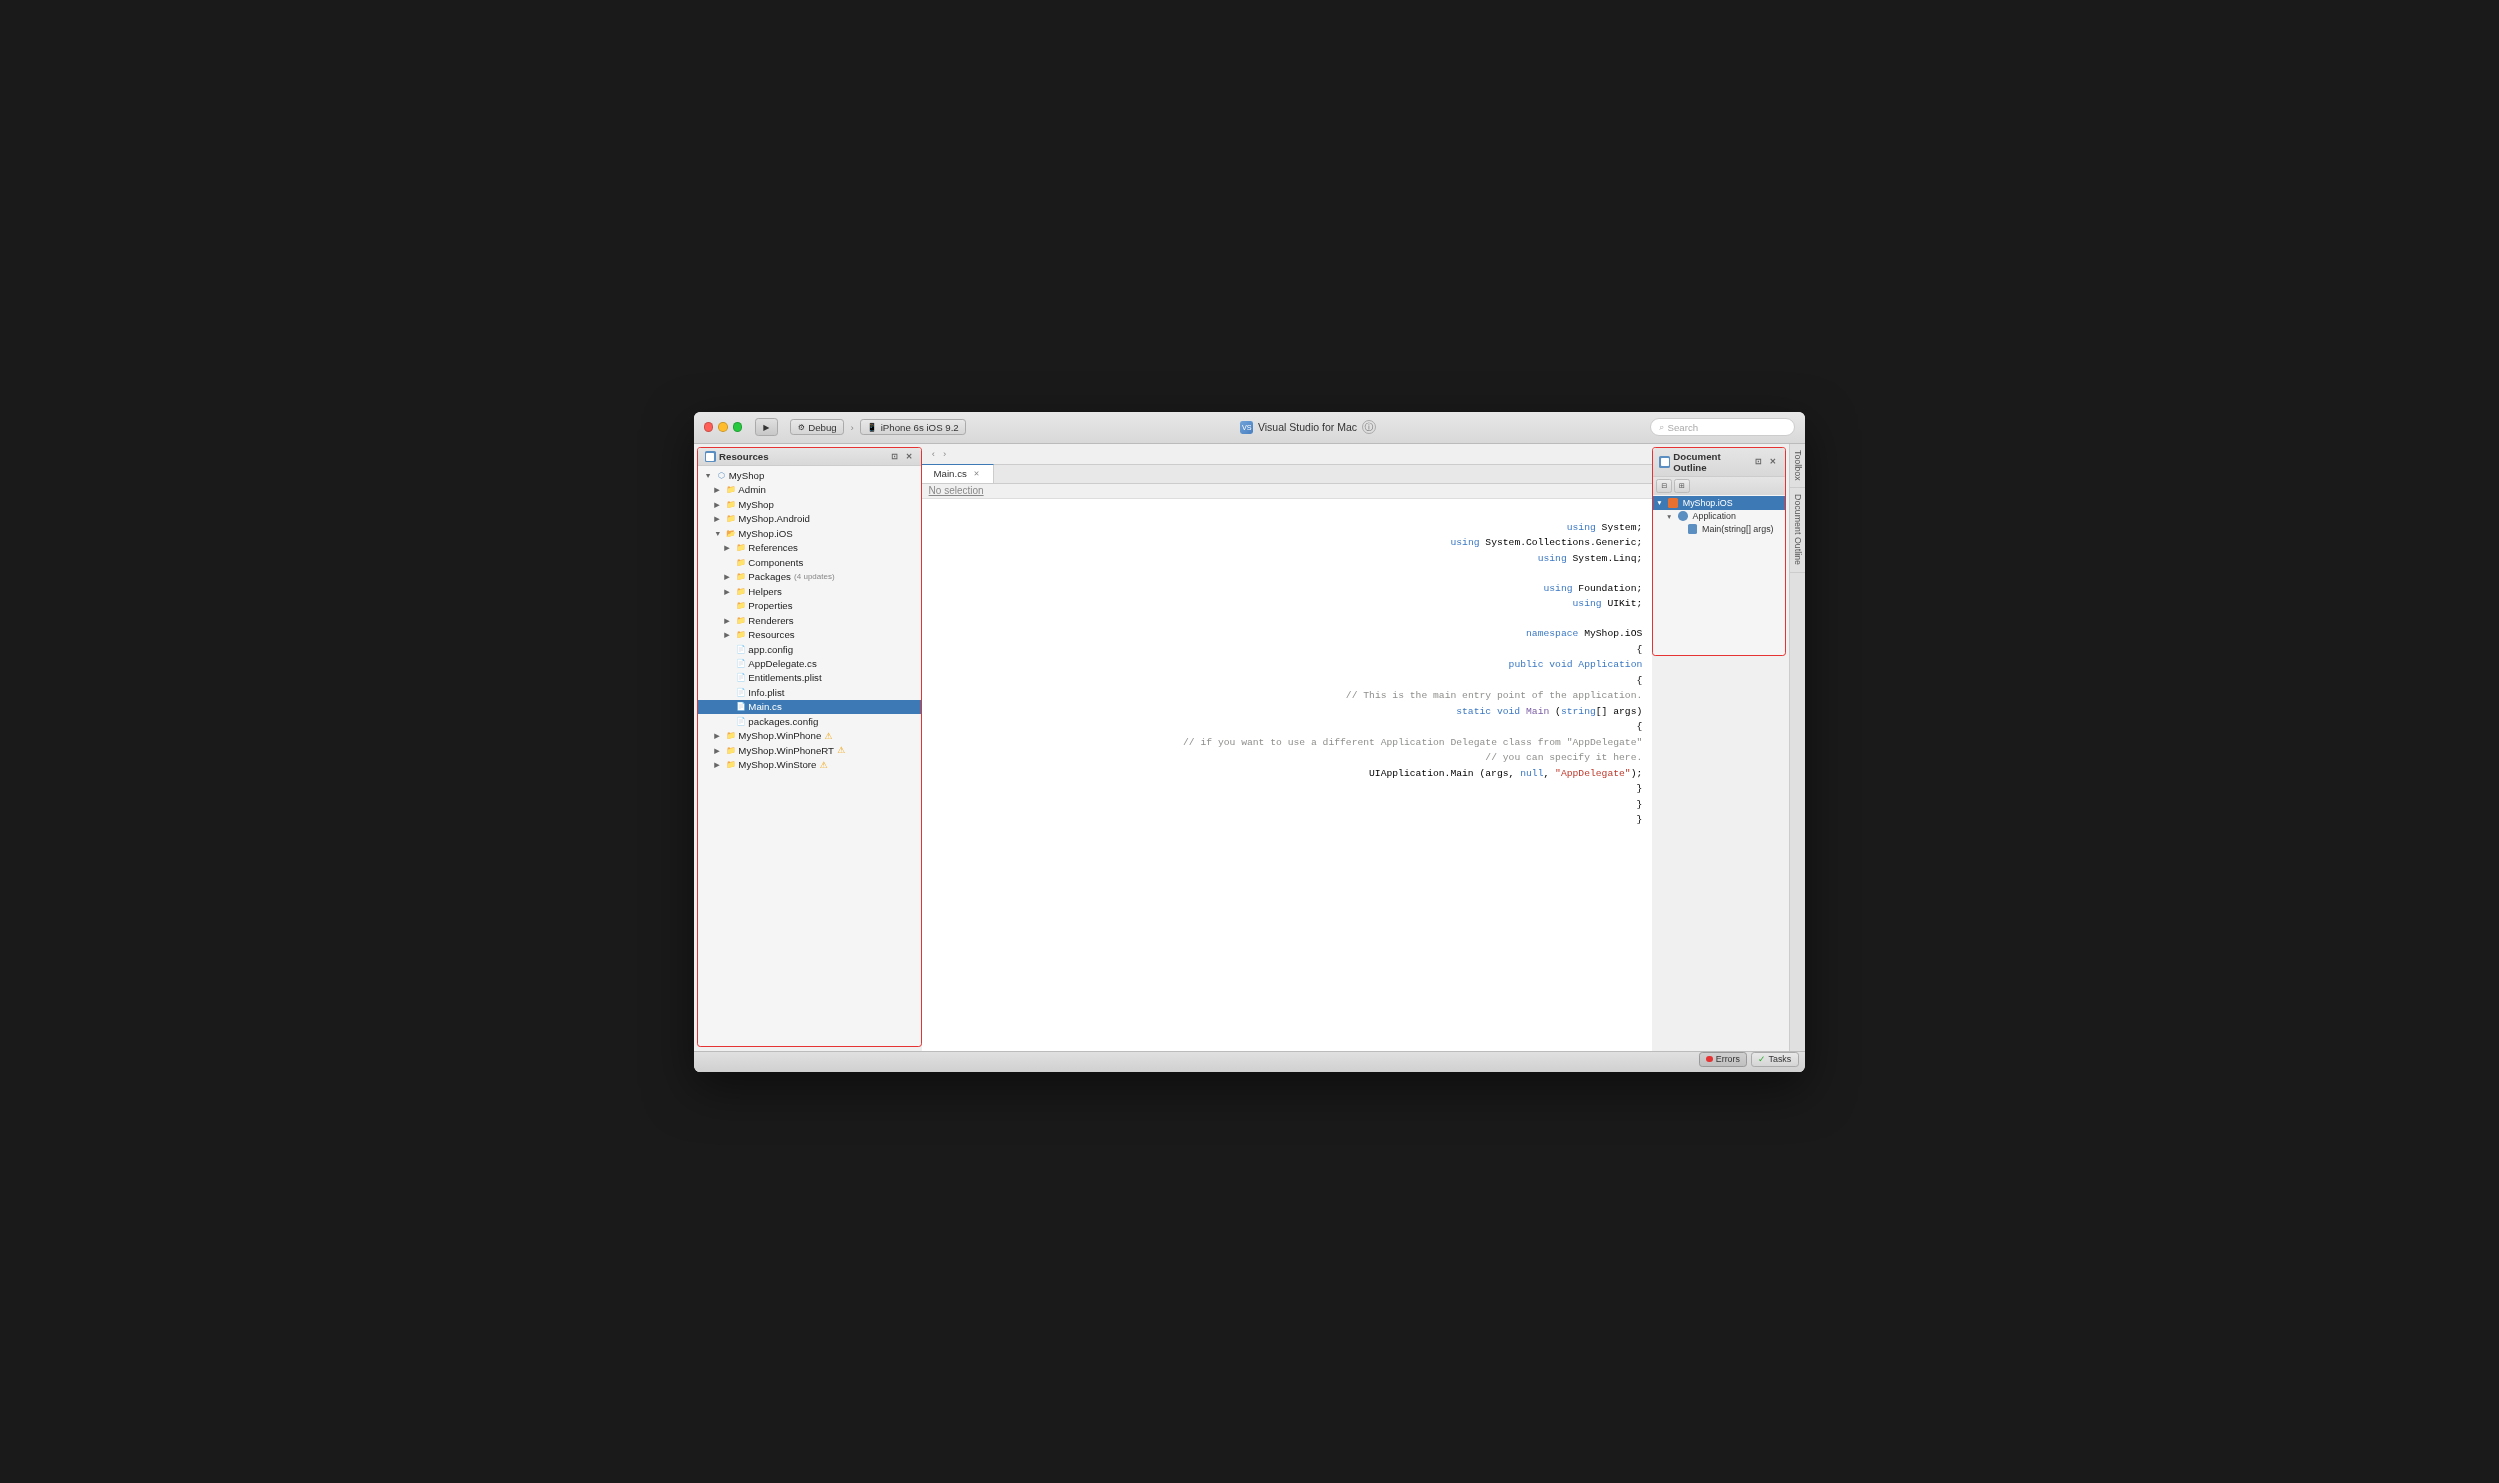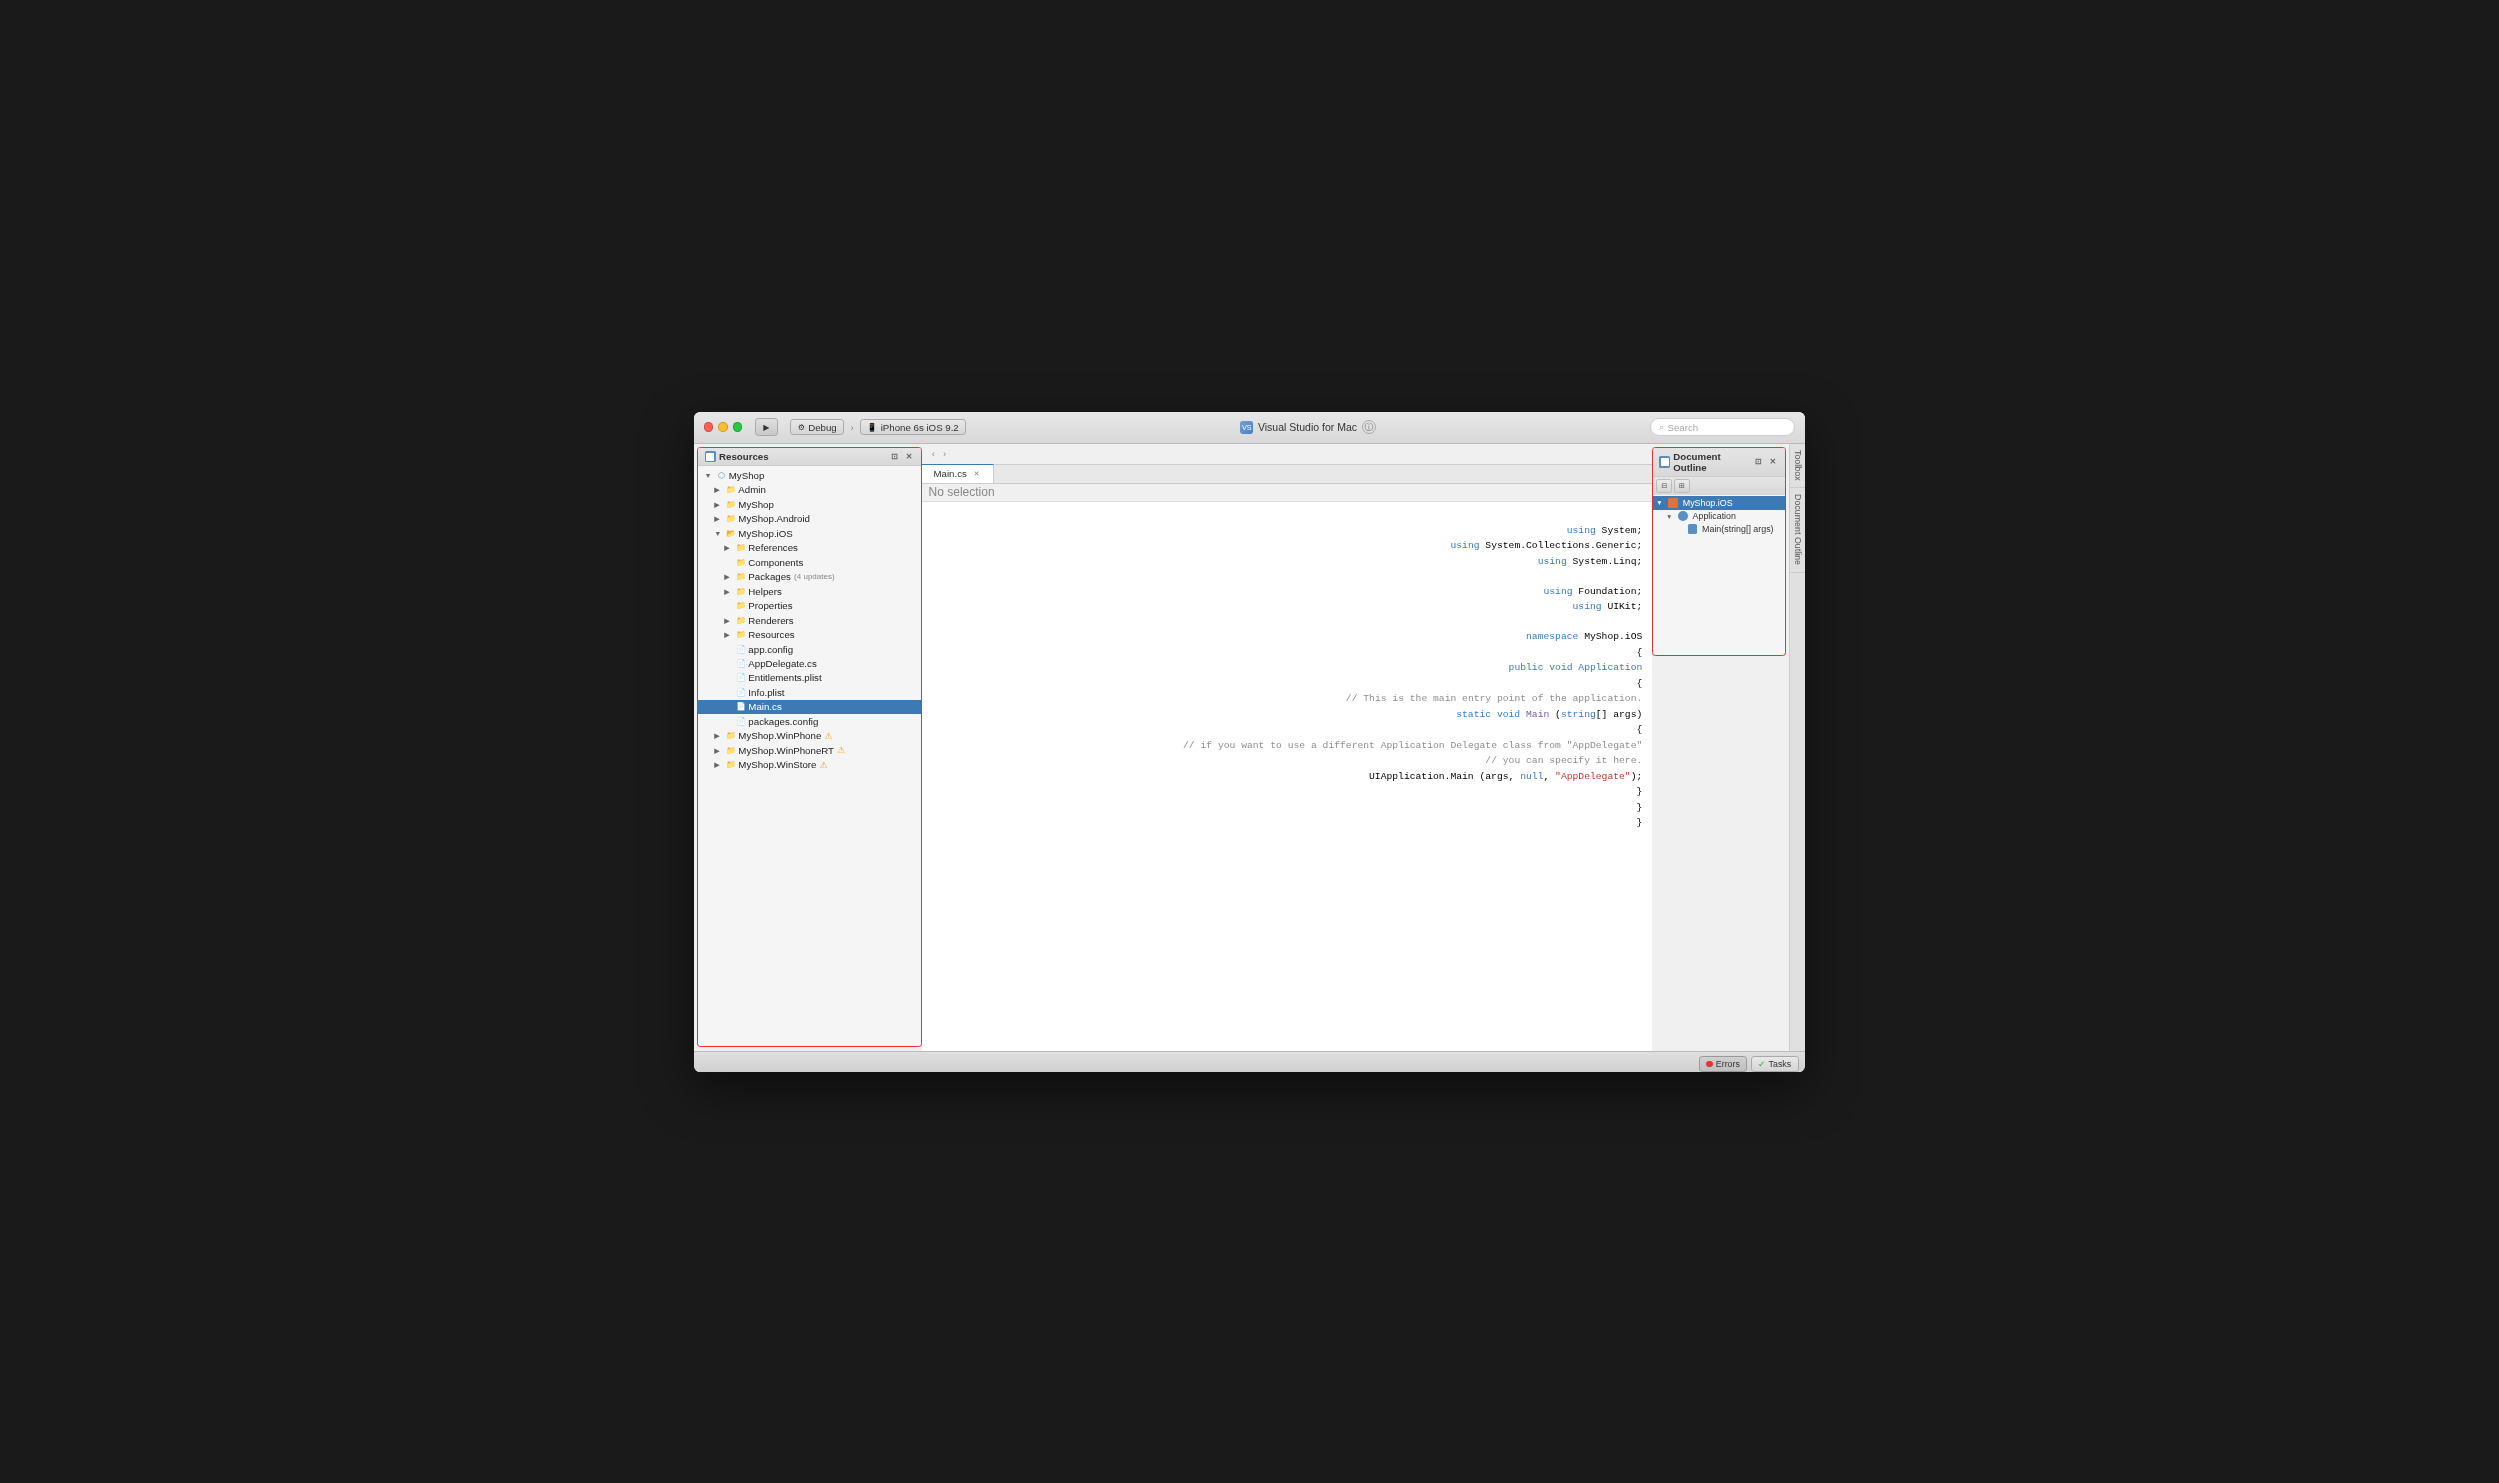--- a/index.html
+++ b/index.html
@@ -309,23 +309,24 @@
       justify-content: center;
       font-size: 7.2px;
       color: #888;
       cursor: pointer;
     }
     
     .selection-bar {
       background: #f0f0f0;
       border-bottom: 0.8px solid #ddd;
       padding: 1.6px 6.4px;
-      font-size: 12px;
+      font-size: 10px;
       color: #888;
       flex-shrink: 0;
+      text-decoration: underline;
     }
     
     .code-editor {
       flex: 1;
       background: white;
       overflow: auto;
       padding: 6.4px 0;
       font-family: 'Menlo', 'Monaco', 'Courier New', monospace;
       font-size: 9.7px;
       line-height: 1.6;
@@ -424,21 +425,21 @@
       border-bottom: 0.8px solid #ccc;
       width: 100%;
       text-align: center;
     }
     
     .bottom-bar {
       height: 21px;
       background: linear-gradient(to bottom, #e0e0e0, #d0d0d0);
       border-top: 0.8px solid #bbb;
       display: flex;
-      align-items: flex-end;
+      align-items: flex-start;
       padding: 0 6.4px;
       justify-content: flex-end;
       gap: 3.2px;
       flex-shrink: 0;
     }
     .status-btn {
       background: linear-gradient(to bottom, #e8e8e8, #d5d5d5);
       border: 0.8px solid #aaa;
       border-radius: 3.2px;
       padding: 1.6px 6.4px;

